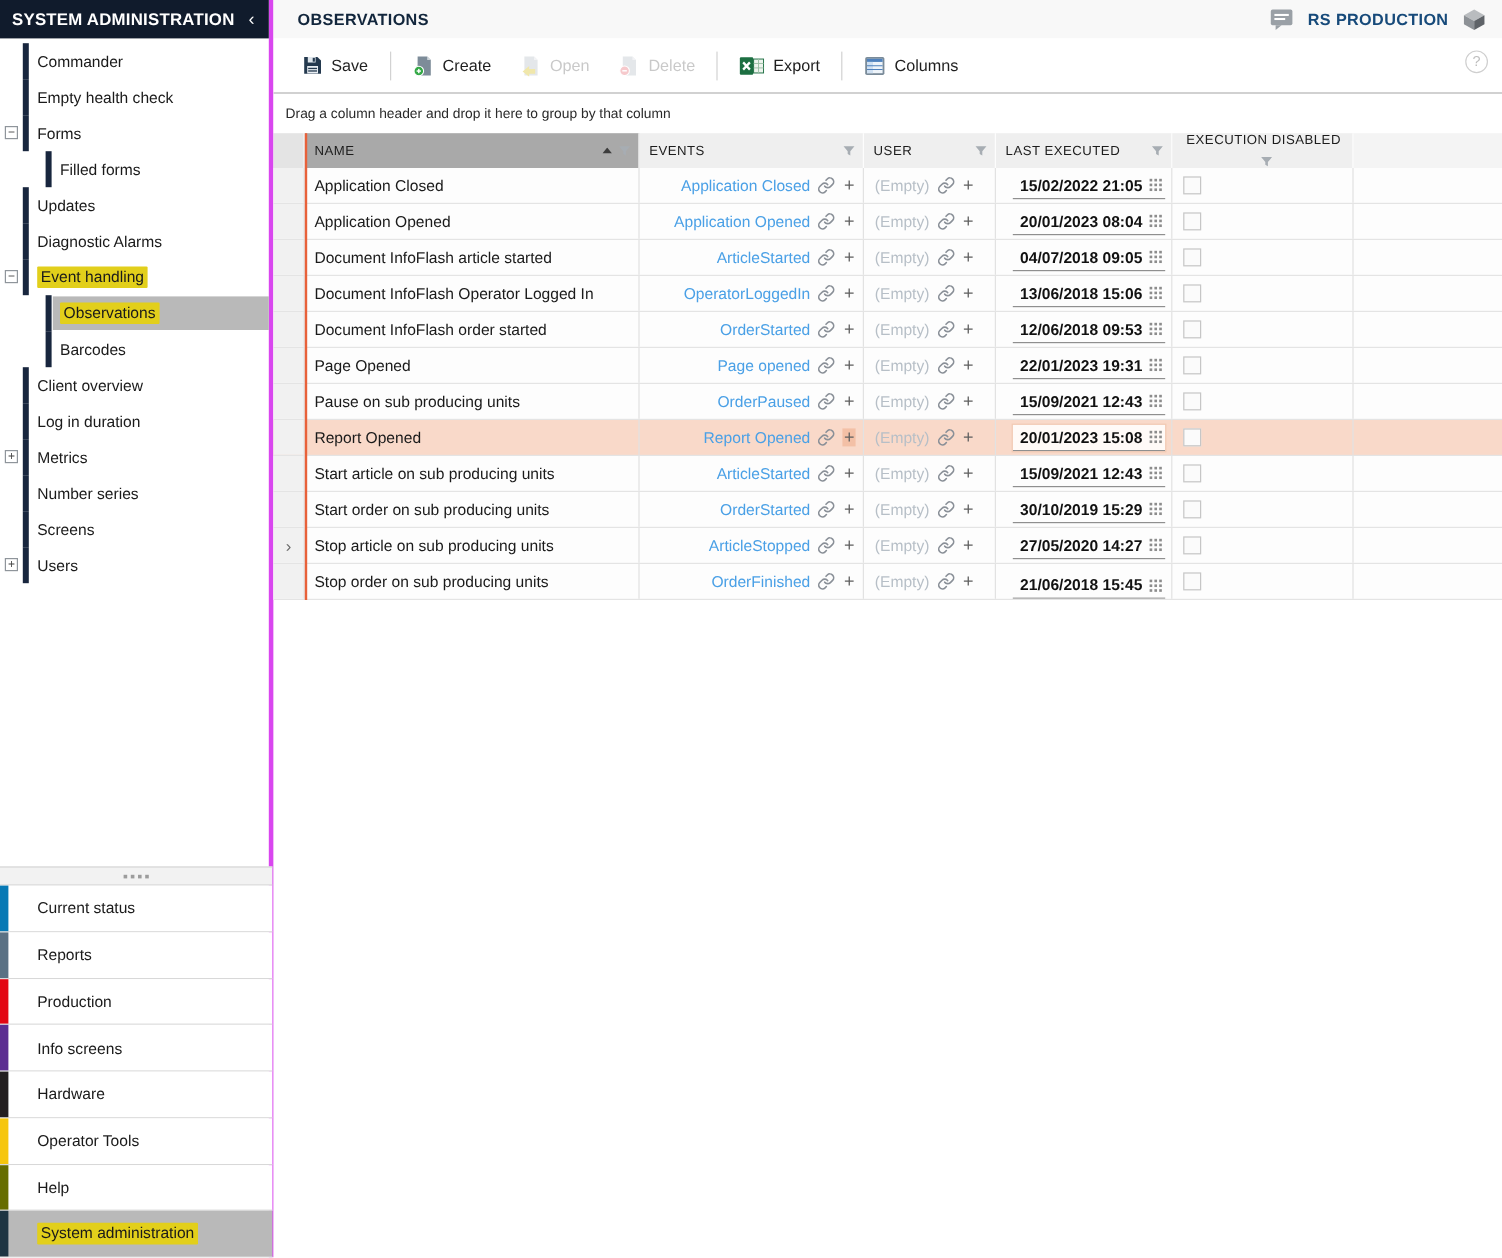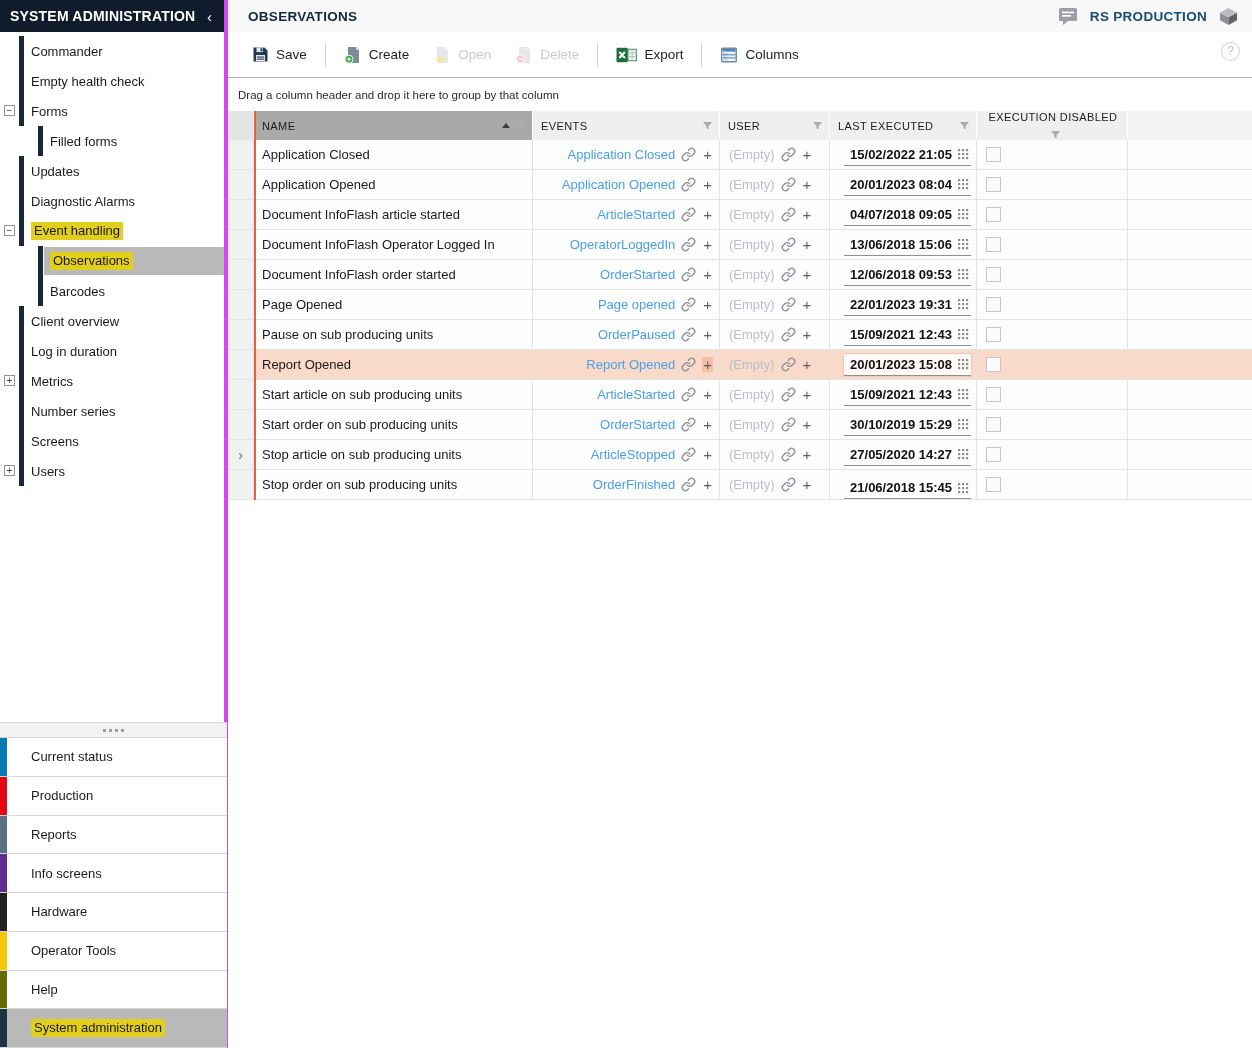--- a/index.html
+++ b/index.html
@@ -162,26 +162,26 @@
         <i></i>
         <i></i>
         <i></i>
       </div>
     <div id="bottom-nav">
         <div class="bnav-item">
           <div class="bnav-bar" style="background: rgb(7, 121, 181);"></div>
           <span class="bnav-label">Current status</span>
         </div>
         <div class="bnav-item">
+          <div class="bnav-bar" style="background: rgb(90, 113, 132);"></div>
+          <span class="bnav-label">Reports</span>
+        </div>
+        <div class="bnav-item">
           <div class="bnav-bar" style="background: rgb(227, 6, 19);"></div>
           <span class="bnav-label">Production</span>
-        </div>
-        <div class="bnav-item">
-          <div class="bnav-bar" style="background: rgb(90, 113, 132);"></div>
-          <span class="bnav-label">Reports</span>
         </div>
         <div class="bnav-item">
           <div class="bnav-bar" style="background: rgb(92, 46, 145);"></div>
           <span class="bnav-label">Info screens</span>
         </div>
         <div class="bnav-item">
           <div class="bnav-bar" style="background: rgb(35, 31, 32);"></div>
           <span class="bnav-label">Hardware</span>
         </div>
         <div class="bnav-item">

